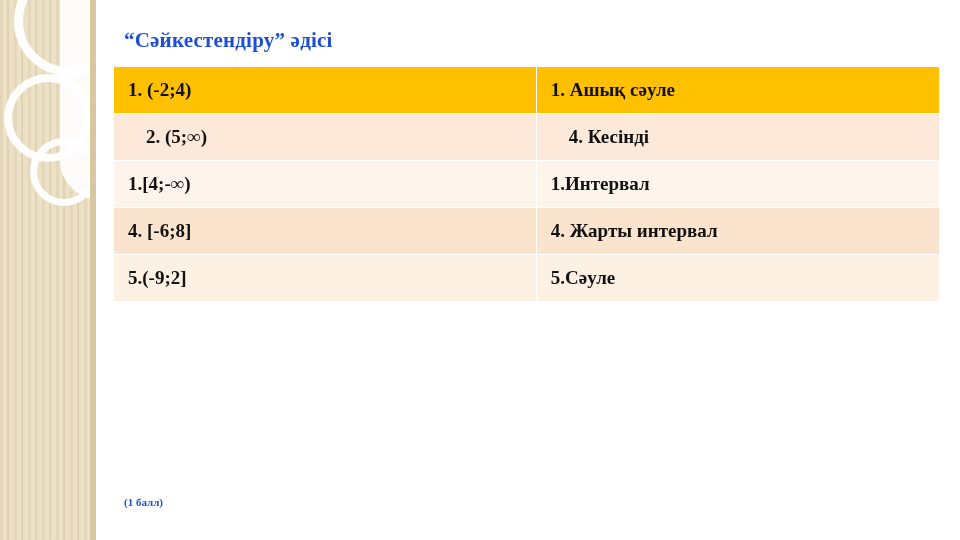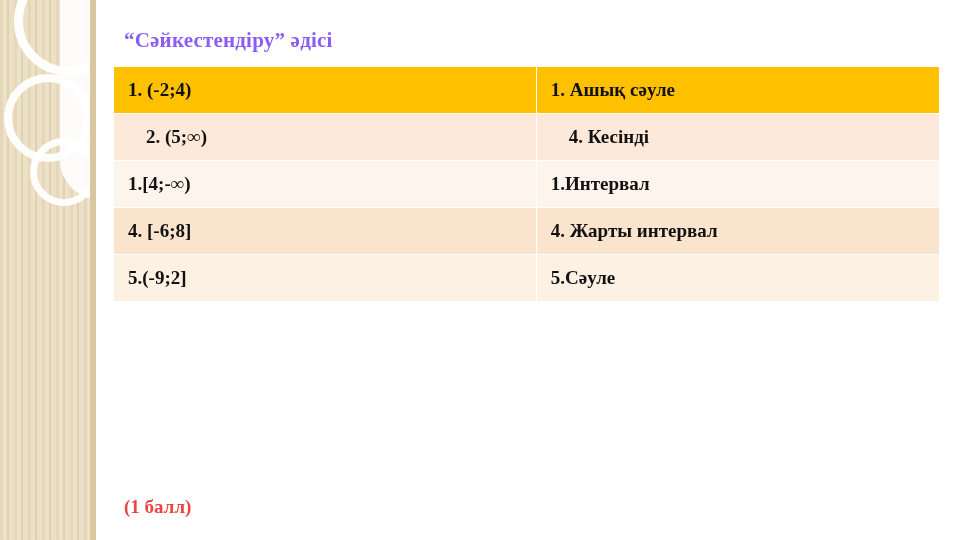--- a/index.html
+++ b/index.html
@@ -94,21 +94,21 @@
     border-bottom-left-radius: 40px;
   }
 
   
   .title {
     position: absolute;
     left: 124px;
     top: 28px;
     font-size: 21px;
     font-weight: bold;
-    color: #8b5cf6;
+    color: #1d4ed8;
     font-family: "Liberation Serif", serif;
     letter-spacing: 0.2px;
   }
 
   
   .match-table {
     position: absolute;
     left: 113px;
     top: 66px;
     width: 827px;
@@ -145,23 +145,23 @@
   .row-d td {
     background: #fdf1e4;
     margin-left: 32px;
   }
 
   
   .footnote {
     position: absolute;
     left: 124px;
     top: 496px;
-    font-size: 19px;
+    font-size: 11px;
     font-weight: bold;
-    color: #ef4444;
+    color: #1d4ed8;
     font-family: "Liberation Serif", serif;
   }
 </style>
 </head>
 <body>
 
 <div class="slide">
 
   <div class="left-band">
     <div class="band-stripes"></div>

